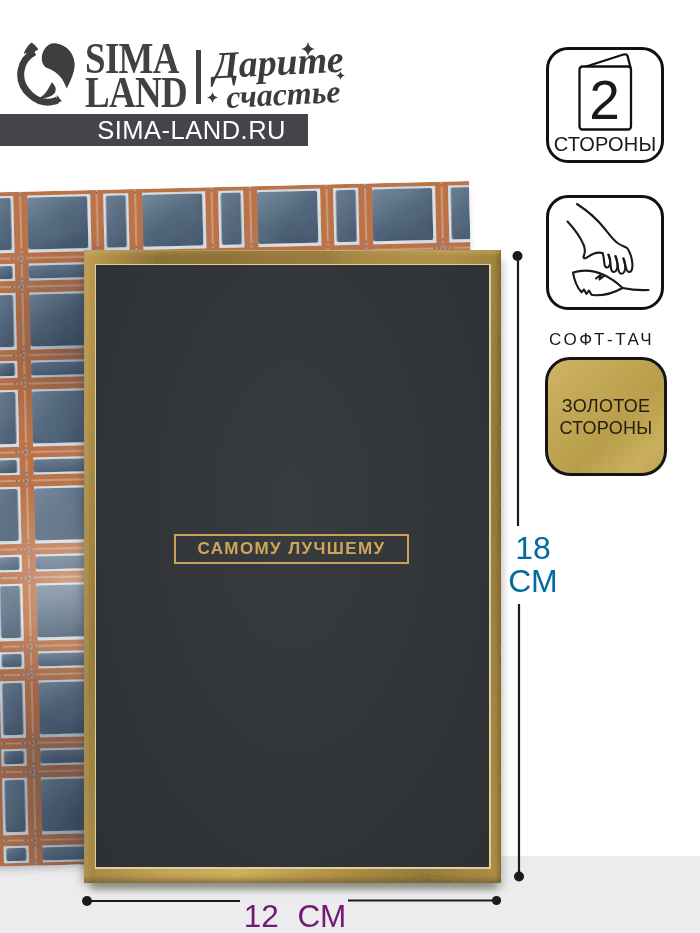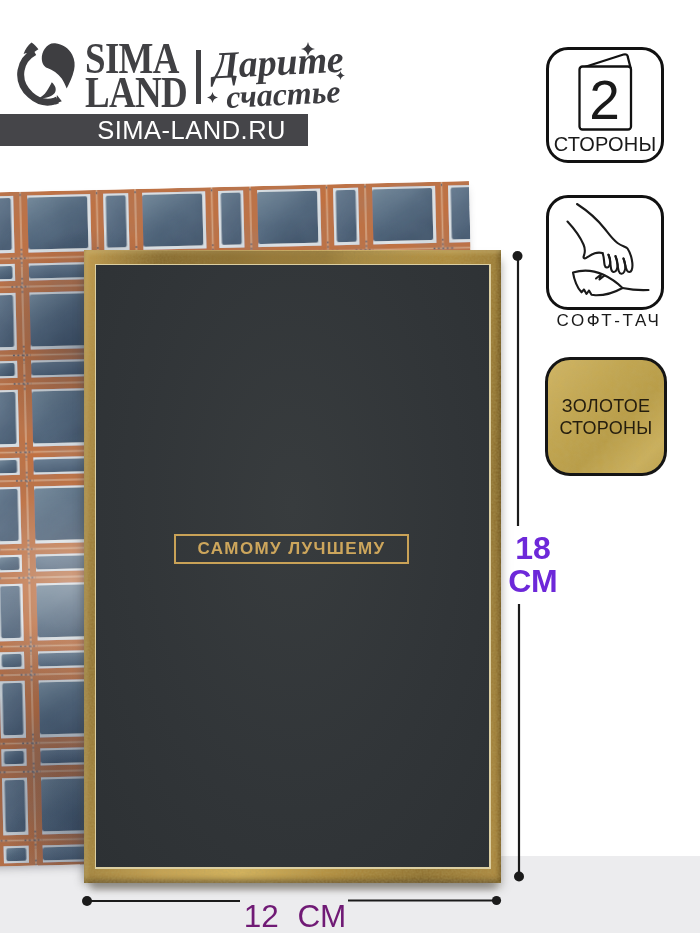--- a/index.html
+++ b/index.html
@@ -153,21 +153,21 @@
 
     <path d="M 21.5 26.5 C 28 33.5 34 41.5 37.5 49.5 C 39.3 53.7 39.2 57.5 37.8 61 C 37 63 38.3 64 40.3 62.8 C 43 61.2 45.8 59.3 48.8 58.3 C 51.5 57.4 54 57.5 56.5 58"></path>
 
     <path d="M 27 77.5 C 37 74.5 48 75.5 57 79.5 C 64.5 83 71.5 88 76.5 93 C 68.5 97.5 58.5 100.5 49.5 100.3 L 45.5 99.8 L 43 95.5 L 40.5 99 L 38 94.5 L 35.5 97.3 C 31.5 93.5 28 84.5 27 77.5 Z"></path>
 
     <path d="M 50 83.5 L 55 79.5 L 53.5 84.5 L 58.5 80.5"></path>
 
     <path d="M 76.5 93 C 84 94.5 94 95.5 102.5 95"></path>
   </g>
 </svg>
-<div class="abs" style="left:549px;top:311px;width:120px;text-align:center;font-size:17px;color:#1a1a1a;letter-spacing:2.6px;">СОФТ-ТАЧ</div>
+<div class="abs" style="left:549px;top:330px;width:120px;text-align:left;font-size:17px;color:#1a1a1a;letter-spacing:2.6px;">СОФТ-ТАЧ</div>
 
 <div class="abs" style="left:545px;top:357px;width:116px;height:113px;border:3px solid #151515;border-radius:25px;background:linear-gradient(135deg,#d3b765 0%,#c3a64f 35%,#b99c45 60%,#cdb15c 85%,#bfa24c 100%);overflow:hidden;">
   <svg width="116" height="113" xmlns="http://www.w3.org/2000/svg">
     <filter id="gn2">
           <feTurbulence type="fractalNoise" baseFrequency="0.18" numOctaves="3" seed="9"></feTurbulence>
     <feColorMatrix type="matrix" values="0 0 0 0 0.50  0 0 0 0 0.41  0 0 0 0 0.16  0 0 0 0.8 0"></feColorMatrix>
         </filter>
     <rect width="116" height="113" filter="url(#gn2)" opacity="0.4"></rect>
   </svg>
 </div>
@@ -179,21 +179,21 @@
 <div class="abs" style="left:92px;top:883px;width:404px;height:6px;background:rgba(125,120,110,0.5);filter:blur(3px);"></div>
 
 <svg class="abs" style="left:505px;top:248px;" width="40" height="660" viewBox="0 0 40 660" xmlns="http://www.w3.org/2000/svg">
   <g stroke="#1b1b1b" stroke-width="2.2">
     <line x1="13" y1="8" x2="13" y2="278"></line>
     <line x1="14" y1="356" x2="14" y2="628"></line>
   </g>
   <circle cx="12.5" cy="8" r="5" fill="#1b1b1b"></circle>
   <circle cx="14" cy="628.5" r="5" fill="#1b1b1b"></circle>
 </svg>
-<div class="abs" style="left:490px;top:532px;width:86px;text-align:center;font-size:32px;line-height:33px;color:#6d28d9;font-weight:bold;">18<br>СМ</div>
+<div class="abs" style="left:490px;top:532px;width:86px;text-align:center;font-size:32px;line-height:33px;color:#0369a1;">18<br>СМ</div>
 
 <svg class="abs" style="left:80px;top:890px;" width="430" height="22" viewBox="0 0 430 22" xmlns="http://www.w3.org/2000/svg">
   <g stroke="#1b1b1b" stroke-width="2.2">
     <line x1="7" y1="11" x2="160" y2="11"></line>
     <line x1="268" y1="10.5" x2="416" y2="10.5"></line>
   </g>
   <circle cx="7" cy="11" r="5" fill="#1b1b1b"></circle>
   <circle cx="416.5" cy="10.5" r="4.6" fill="#1b1b1b"></circle>
 </svg>
 <div class="abs" style="left:240px;top:886px;width:110px;text-align:center;font-size:31.5px;word-spacing:10px;color:#701a75;margin-top:12px;">12 СМ</div>

